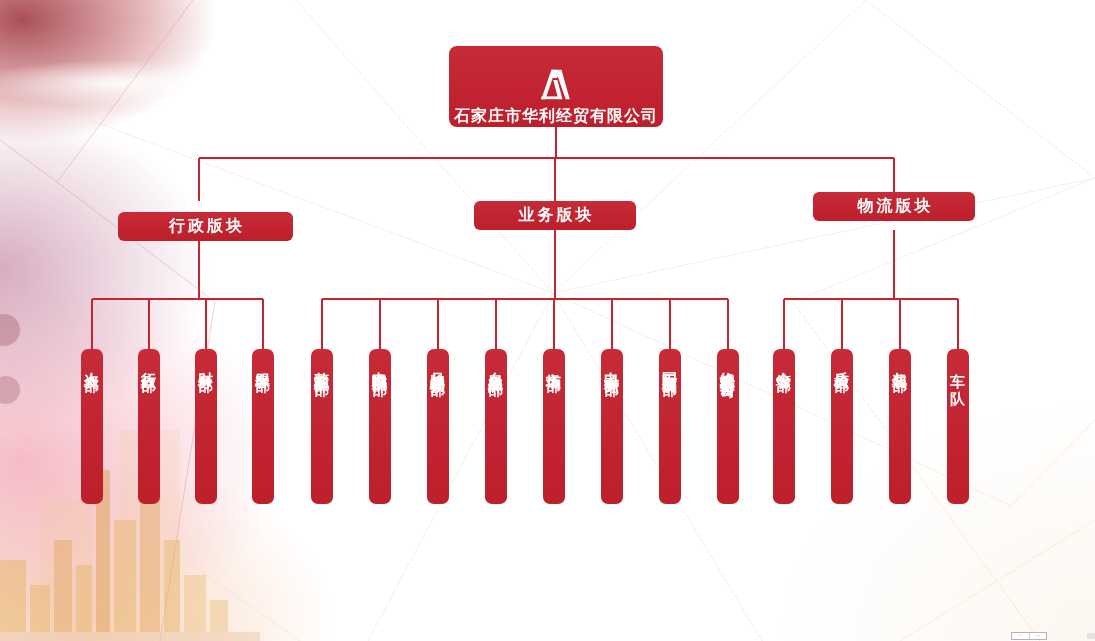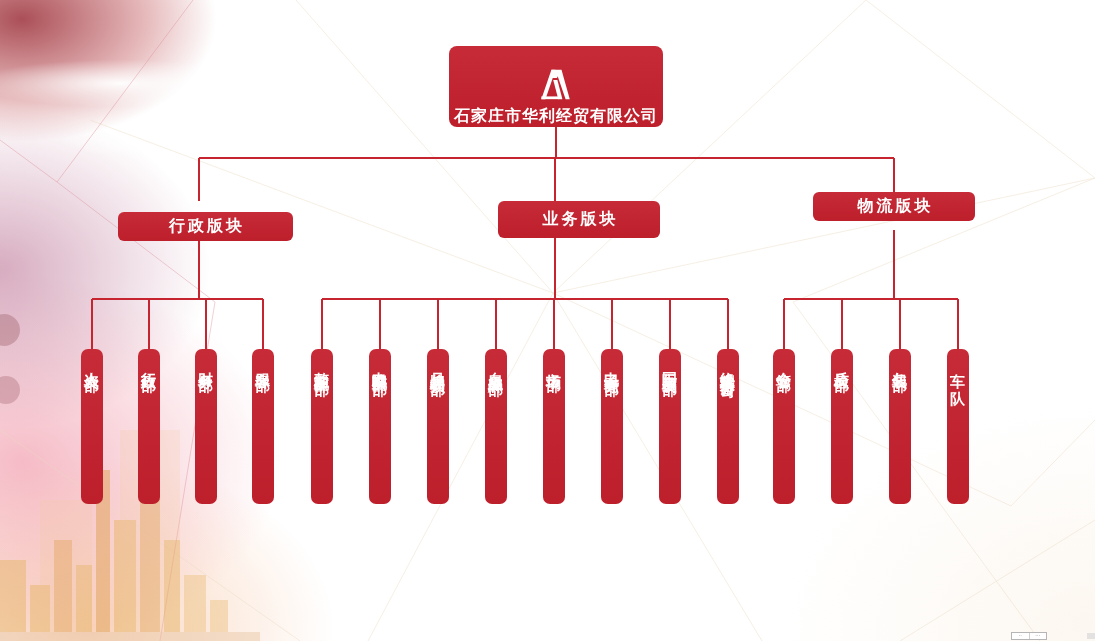--- a/index.html
+++ b/index.html
@@ -144,21 +144,21 @@
     </div>
     <div class="node bar" style="left: 138px; top: 349px; width: 22px; height: 155px;">
       <span>行政部</span>
     </div>
     <div class="node bar" style="left: 195px; top: 349px; width: 22px; height: 155px;">
       <span>财务部</span>
     </div>
     <div class="node bar" style="left: 252px; top: 349px; width: 22px; height: 155px;">
       <span>客服部</span>
     </div>
-    <div class="node div-box" style="left: 498px; top: 201px; width: 162px; height: 37px; font-family: Liberation Serif, serif;">业务版块</div>
+    <div class="node div-box" style="left: 474px; top: 201px; width: 162px; height: 29px; font-family: Liberation Serif, serif;">业务版块</div>
     <div class="node bar" style="left: 311px; top: 349px; width: 22px; height: 155px;">
       <span>整车配件部</span>
     </div>
     <div class="node bar" style="left: 369px; top: 349px; width: 22px; height: 155px;">
       <span>电喷配件部</span>
     </div>
     <div class="node bar" style="left: 427px; top: 349px; width: 22px; height: 155px;">
       <span>品牌易损部</span>
     </div>
     <div class="node bar" style="left: 485px; top: 349px; width: 22px; height: 155px;">

